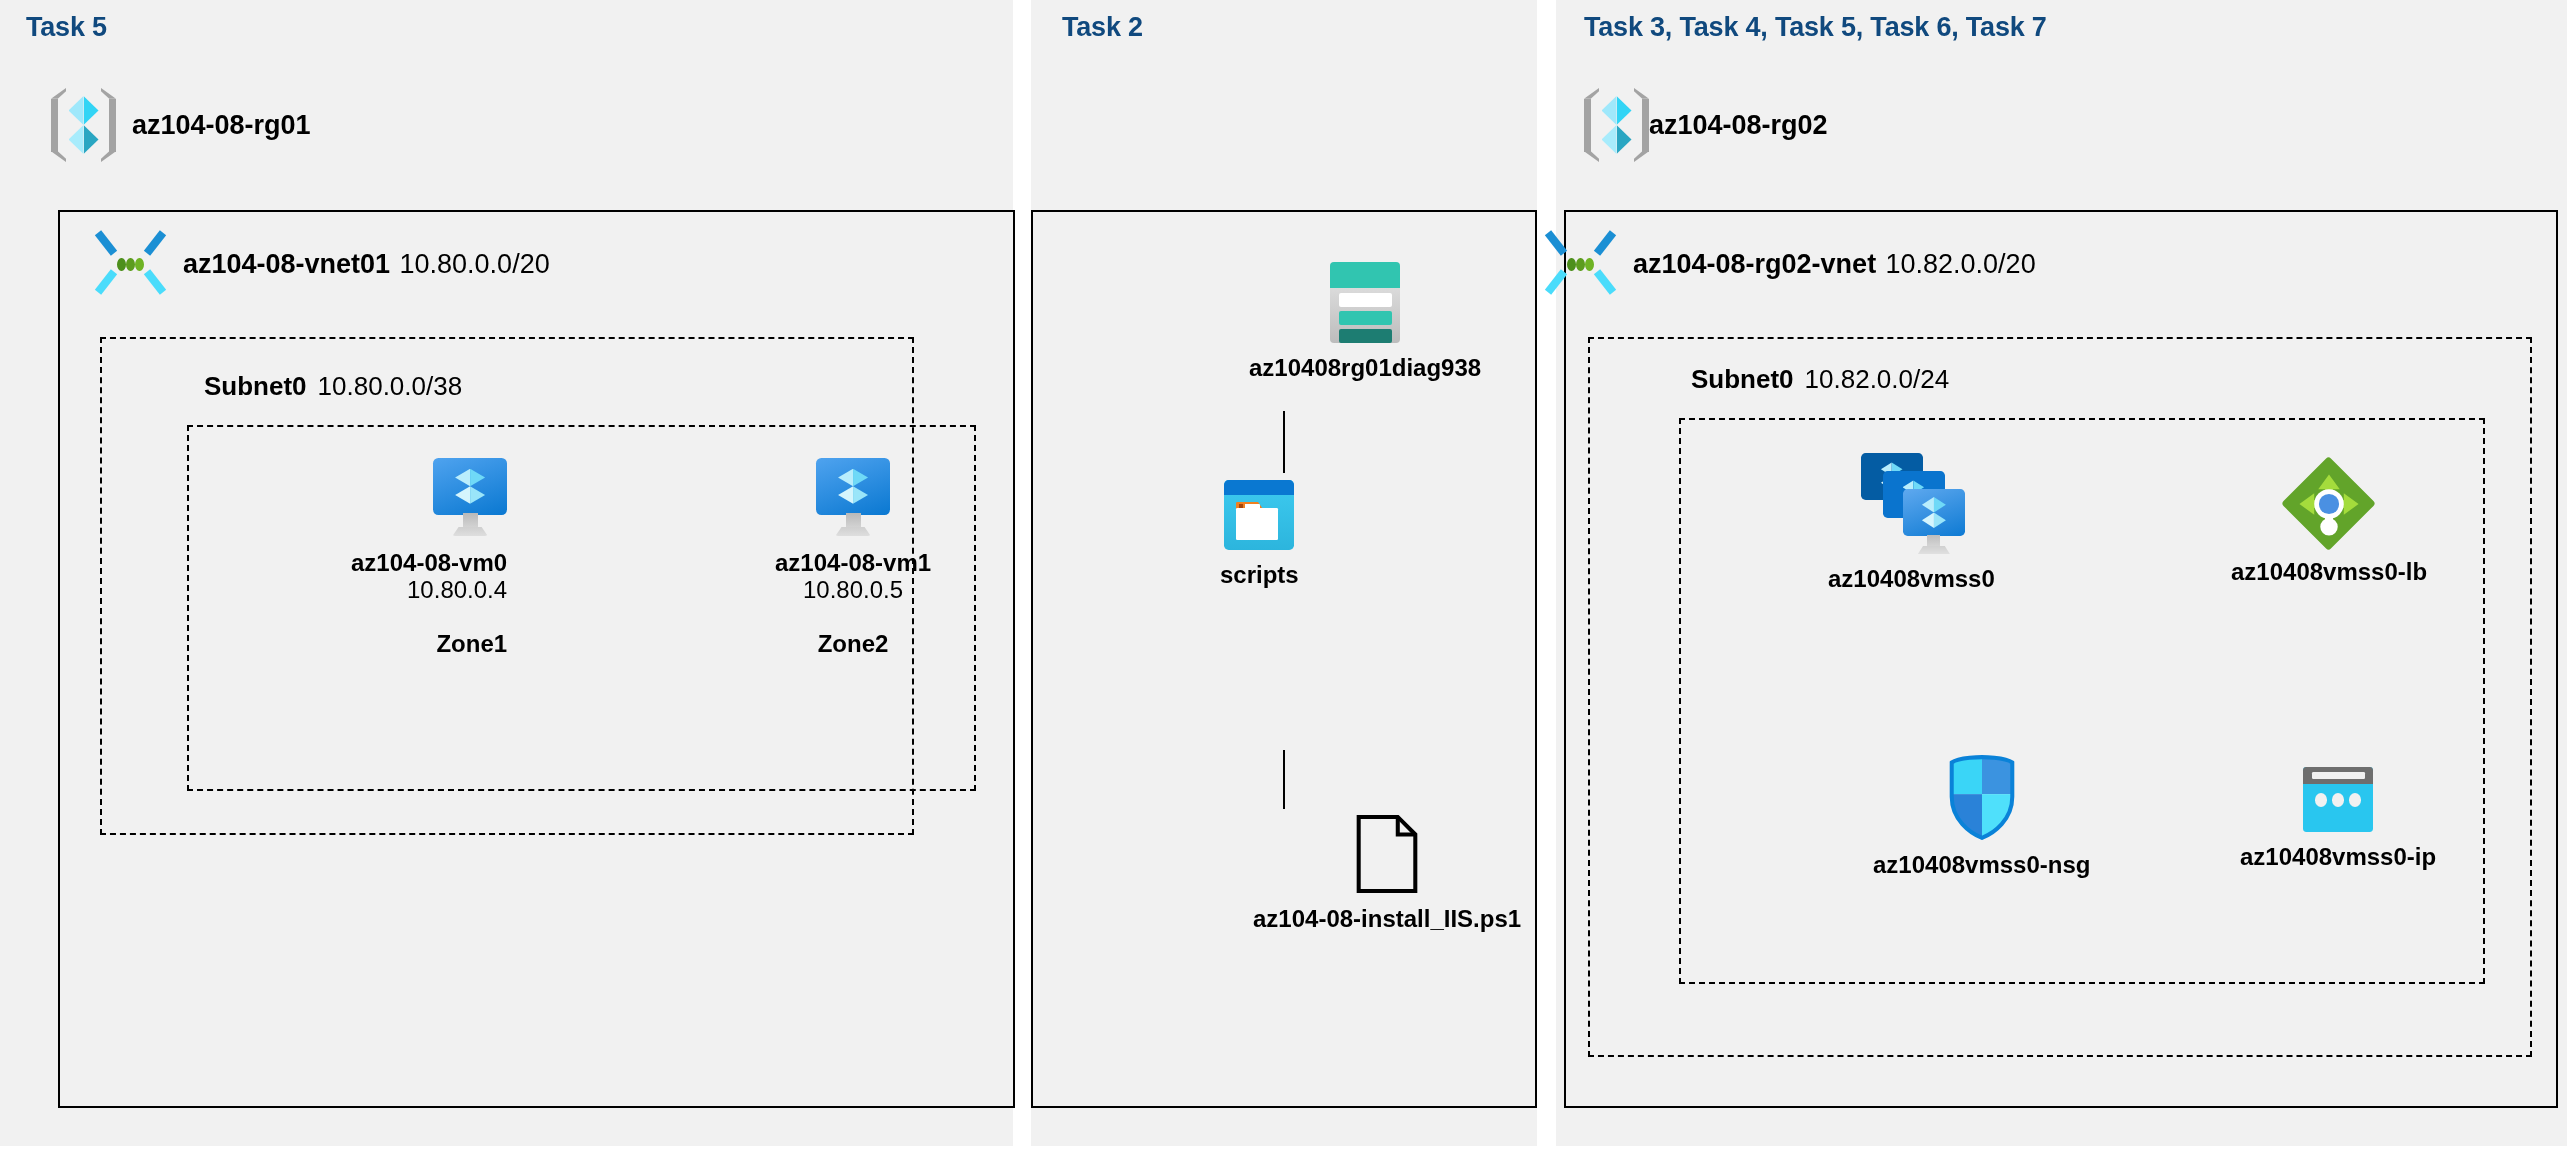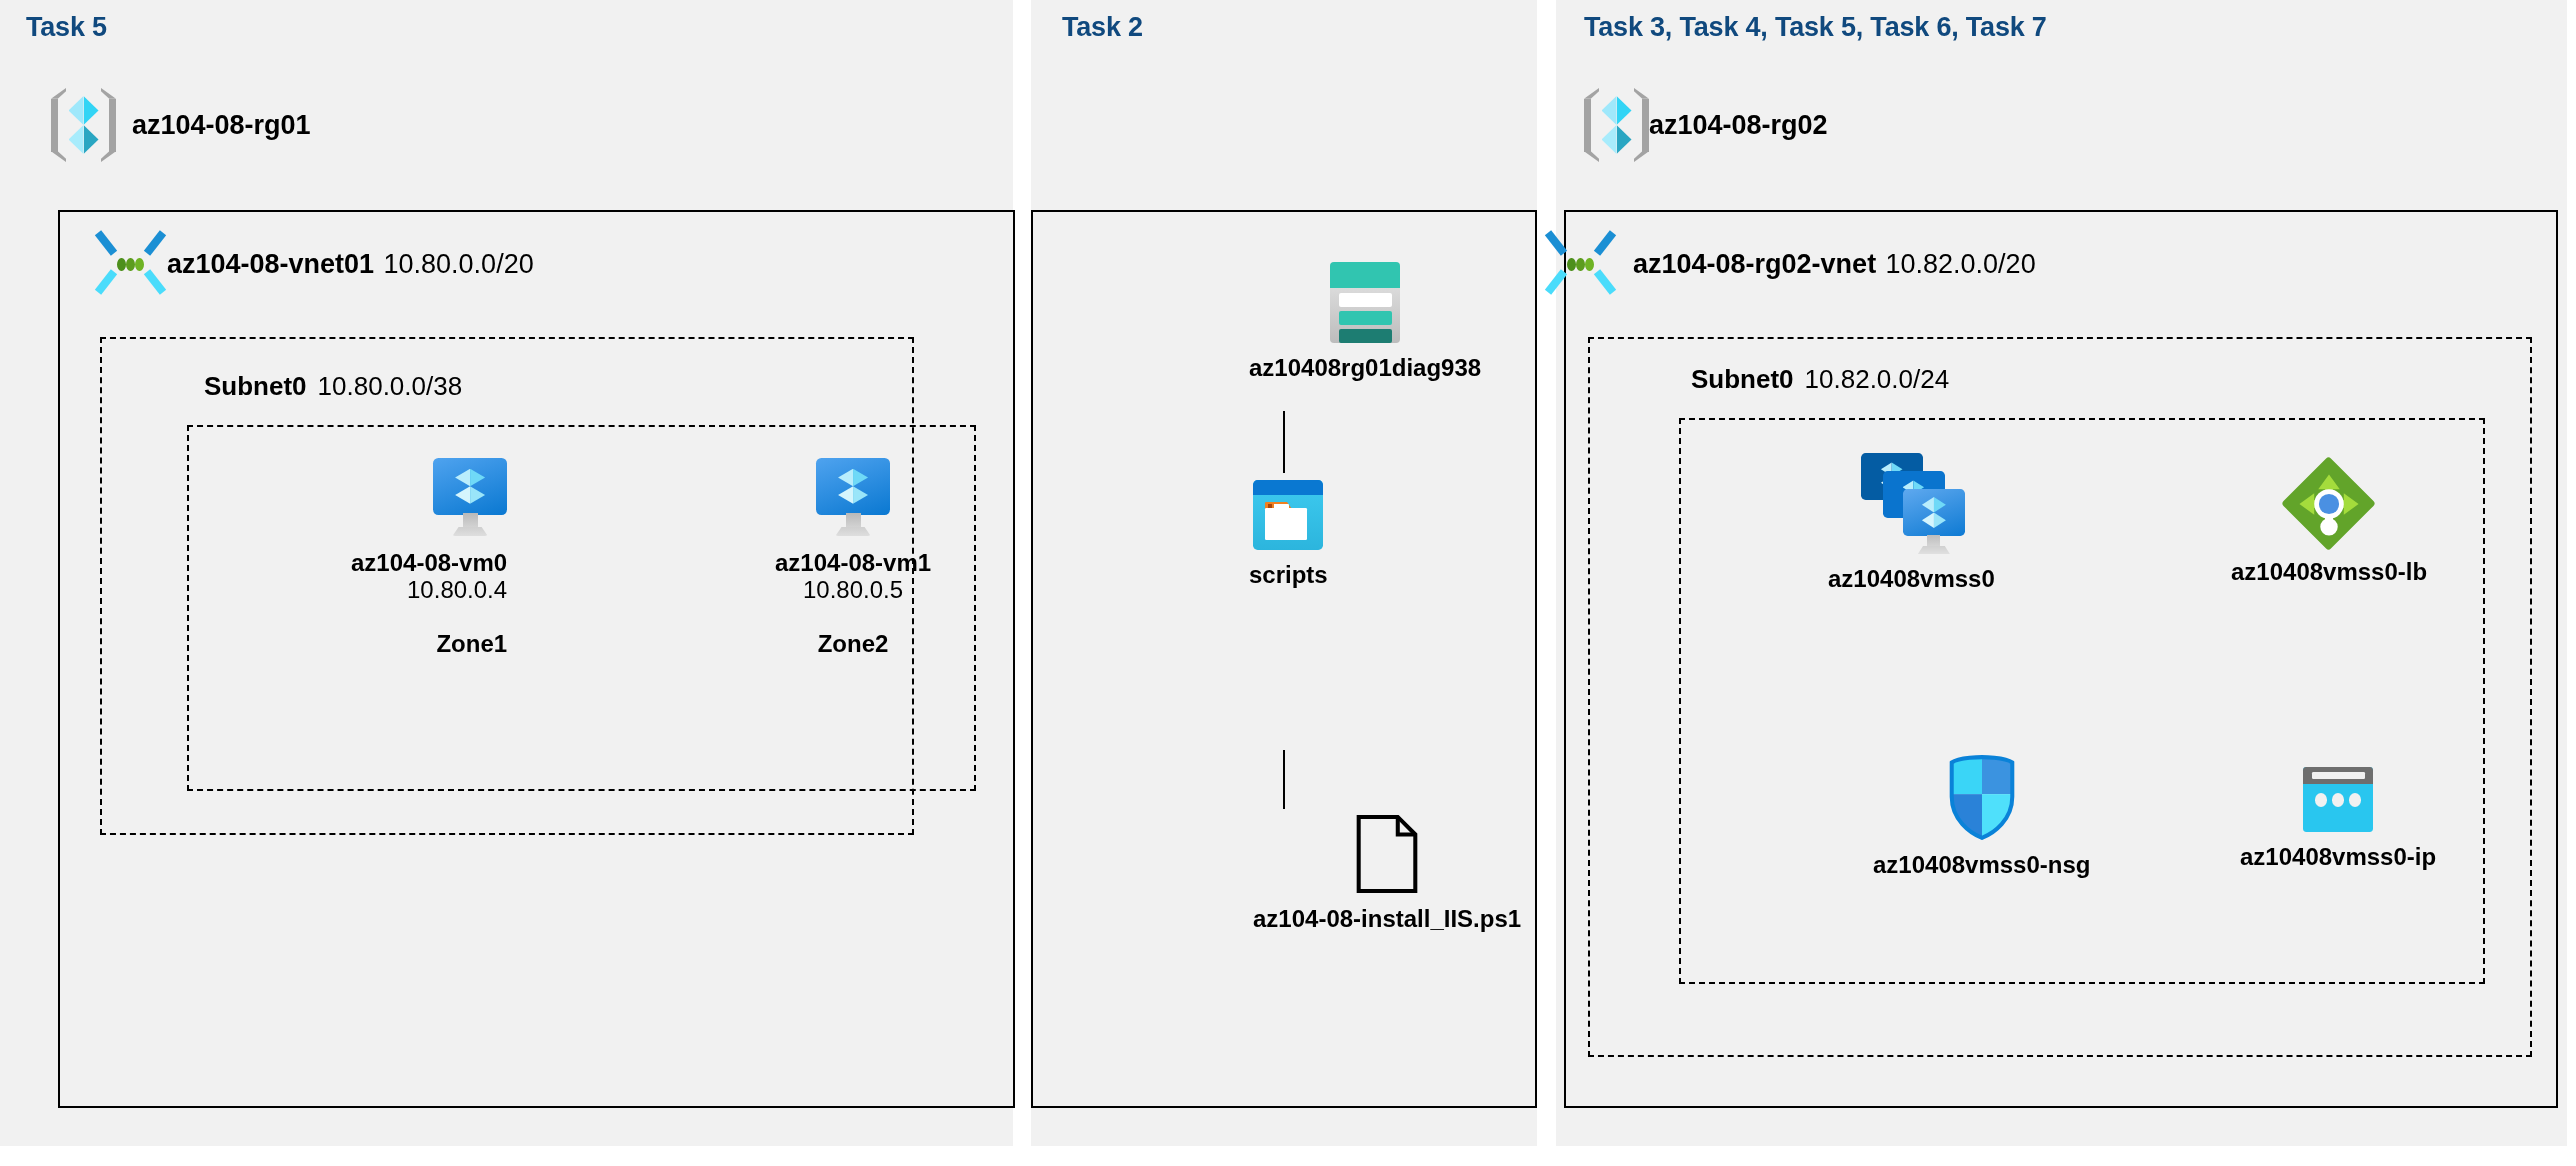--- a/index.html
+++ b/index.html
@@ -155,21 +155,21 @@
     <span class="ang r">
       <b style="right:-1.3px;top:2.7px;background:#1b8fd4;transform:rotate(-52deg);"></b>
       <b style="right:-1.3px;top:42px;background:#4adcfb;transform:rotate(52deg);"></b>
     </span>
     <span class="dots">
         <u style="background:#4d8f1c;"></u>
         <u style="background:#5c9c1e;"></u>
         <u style="background:#6fb324;"></u>
       </span>
   </span>
-  <span class="nm" style="">az104-08-vnet01</span>
+  <span class="nm" style="margin-left:16px;">az104-08-vnet01</span>
   <span class="cidr">10.80.0.0/20</span>
 </div>
 
 <div class="dash-box" style="left:100px;top:337px;width:814px;height:498px;"></div>
 
 <div class="subnet-hdr" style="left:204px;top:371px;">
   <span class="nm">Subnet0</span>
   <span class="cidr">10.80.0.0/38</span>
 </div>
 
@@ -220,21 +220,21 @@
     <span class="top"></span>
     <span class="bar b1"></span>
       <span class="bar b2"></span>
       <span class="bar b3"></span>
   </span>
   <span class="cap">az10408rg01diag938</span>
 </div>
 
 <div class="connector" style="left:1283px;top:411px;height:62px;"></div>
 
-<div class="node" style="left:1249px;top:480px;">
+<div class="node" style="left:1220px;top:480px;">
   <span class="ic bc-ic">
     <span class="tb"></span>
     <span class="tab">
         <i></i>
         <u></u>
       </span>
     <span class="fold"></span>
   </span>
   <span class="cap">scripts</span>
 </div>

